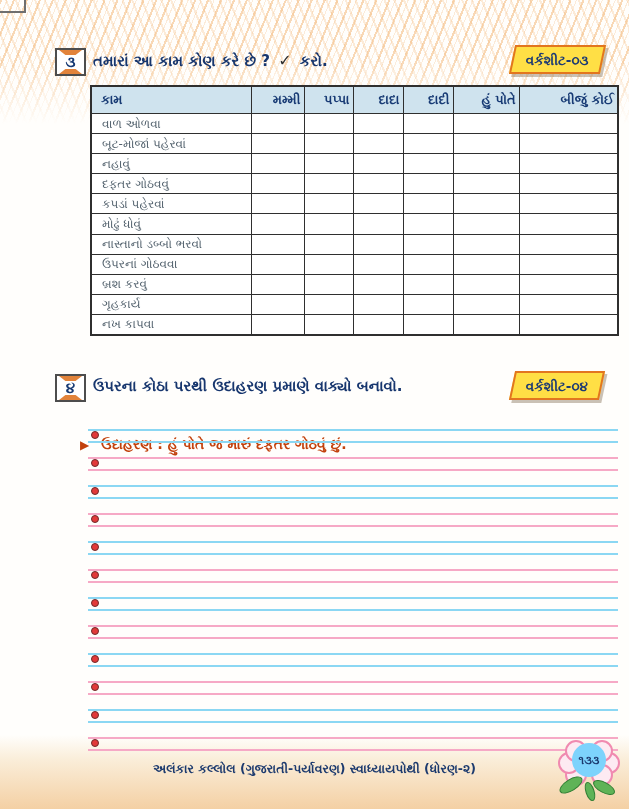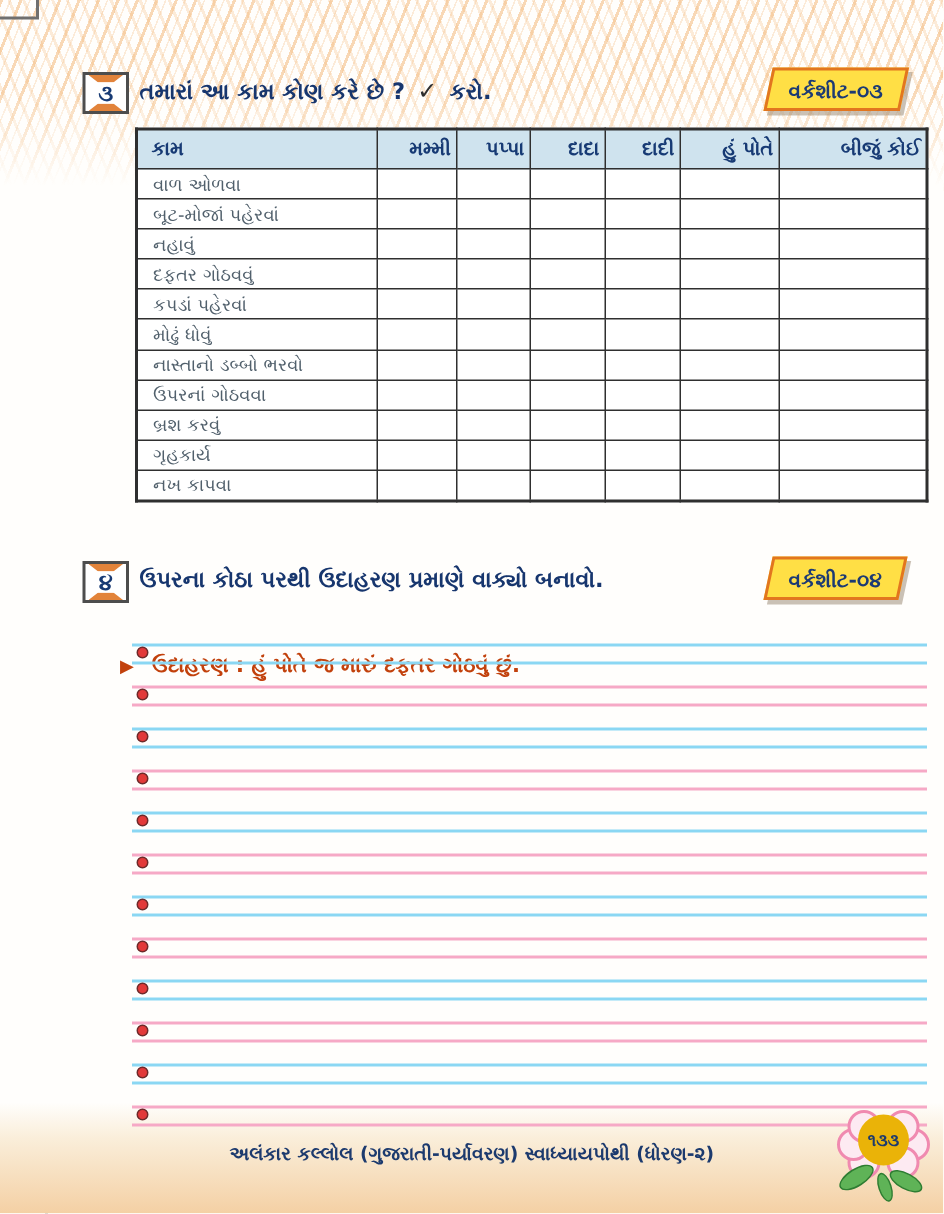--- a/index.html
+++ b/index.html
@@ -87,21 +87,21 @@
   .footer-text{position:absolute;left:0;right:0;top:761px;z-index:2;
     text-align:center;color:#1c3a6e;font-size:12.5px;font-weight:bold;}
 
   
   .flower{position:absolute;left:556px;top:737px;width:66px;height:70px;z-index:4;}
   .petal{position:absolute;width:22px;height:22px;border-radius:50%;
     background:#fdeaf2;border:2px solid #f08ab0;box-sizing:border-box;}
   .p1{left:42px;top:15px;} .p2{left:35px;top:27px;} .p3{left:9px;top:27px;}
   .p4{left:2px;top:15px;}  .p5{left:9px;top:3px;}  .p6{left:35px;top:3px;}
   .flower-center{position:absolute;left:16px;top:6px;width:34px;height:34px;border-radius:50%;
-    background:#eab308;display:flex;align-items:center;justify-content:center;
+    background:#7dd3fc;display:flex;align-items:center;justify-content:center;
     color:#1c3a6e;font-weight:bold;font-size:11.5px;}
   .leaf{position:absolute;background:#5fb357;border:1.5px solid #2e7d32;
     border-radius:50% 50%;box-sizing:border-box;}
   .leaf1{left:2px;top:42px;width:26px;height:12px;transform:rotate(-32deg);}
   .leaf2{left:36px;top:45px;width:24px;height:11px;transform:rotate(28deg);}
   .leaf3{left:24px;top:50px;width:20px;height:9px;transform:rotate(72deg);}
 </style>
 </head>
 <body>
 

